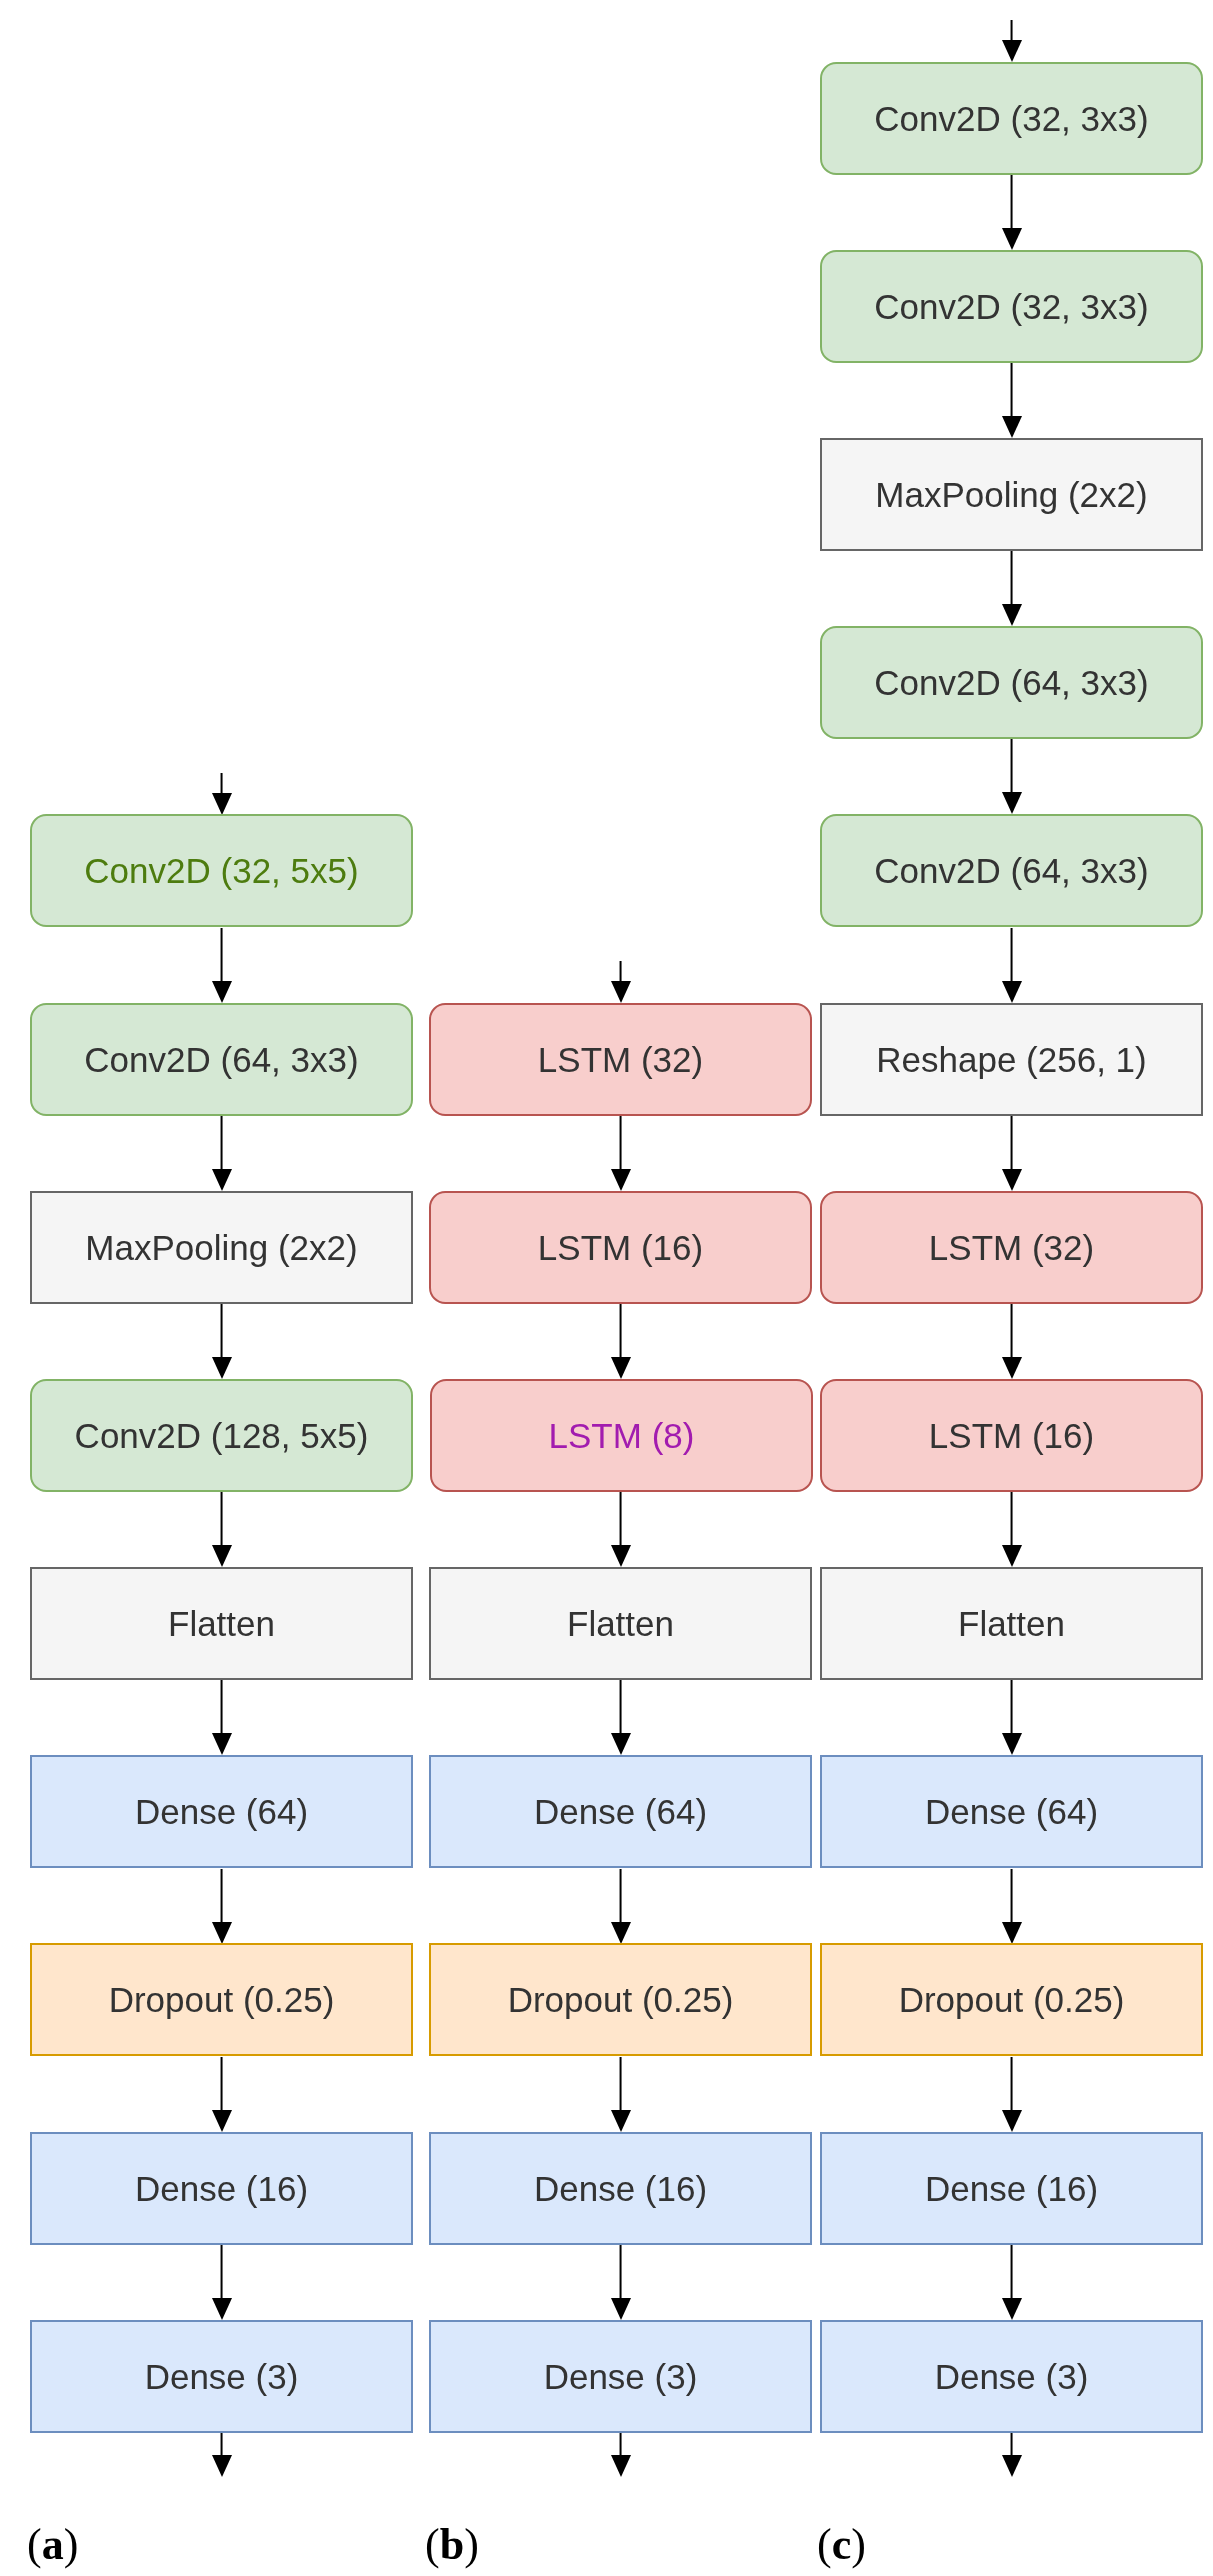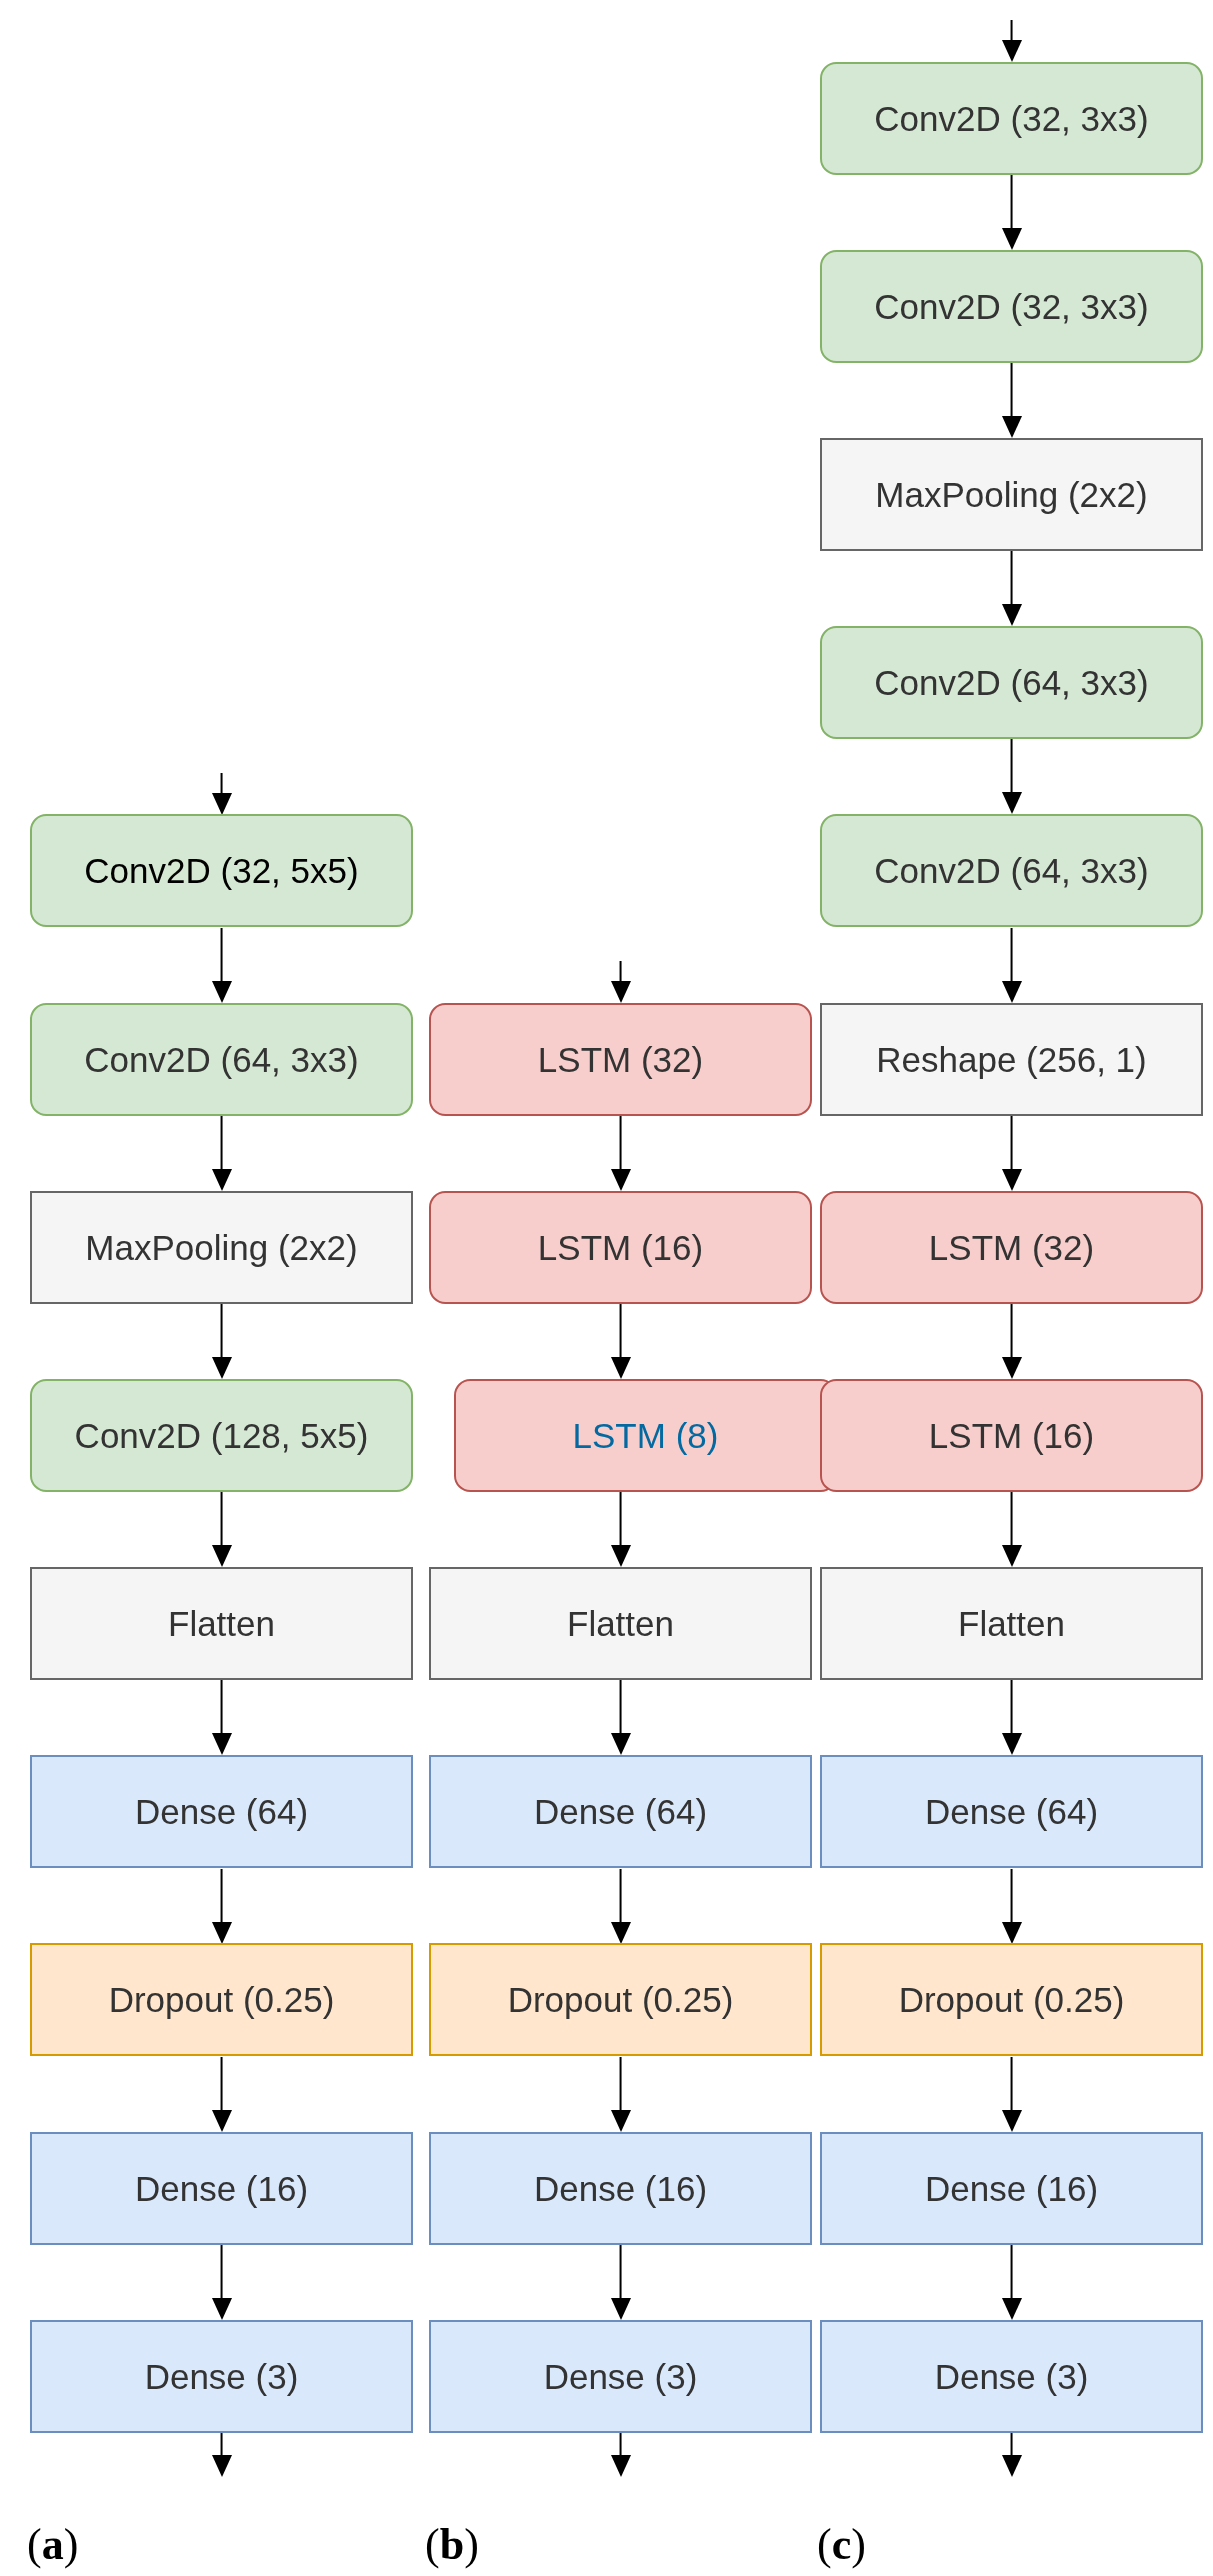--- a/index.html
+++ b/index.html
@@ -42,21 +42,21 @@
 </style>
 </head>
 <body style="background: rgb(255, 255, 255);">
 
 <div id="diagram">
     <div class="col-group">
       <div class="arrow" style="left: 211px; top: 773px; height: 42px;">
         <div class="stem" style="background: rgb(0, 0, 0);"></div>
         <div class="head" style="border-top-color: rgb(0, 0, 0);"></div>
       </div>
-      <div class="box rounded" style="left: 30px; top: 814px; background: rgb(213, 232, 212); border-color: rgb(130, 179, 102); color: #000000;">Conv2D (32, 5x5)</div>
+      <div class="box rounded" style="left: 30px; top: 814px; background: rgb(213, 232, 212); border-color: rgb(130, 179, 102); color: #4d7c0f;">Conv2D (32, 5x5)</div>
       <div class="arrow" style="left: 211px; top: 928px; height: 75px;">
         <div class="stem" style="background: rgb(0, 0, 0);"></div>
         <div class="head" style="border-top-color: rgb(0, 0, 0);"></div>
       </div>
       <div class="box rounded" style="left: 30px; top: 1003px; background: rgb(213, 232, 212); border-color: rgb(130, 179, 102); color: rgb(51, 51, 51);">Conv2D (64, 3x3)</div>
       <div class="arrow" style="left: 211px; top: 1116px; height: 75px;">
         <div class="stem" style="background: rgb(0, 0, 0);"></div>
         <div class="head" style="border-top-color: rgb(0, 0, 0);"></div>
       </div>
       <div class="box" style="left: 30px; top: 1191px; background: rgb(245, 245, 245); border-color: rgb(102, 102, 102); color: rgb(51, 51, 51);">MaxPooling (2x2)</div>
@@ -104,21 +104,21 @@
       <div class="box rounded" style="left: 429px; top: 1003px; background: rgb(248, 206, 204); border-color: rgb(184, 84, 80); color: rgb(51, 51, 51);">LSTM (32)</div>
       <div class="arrow" style="left: 610px; top: 1116px; height: 75px;">
         <div class="stem" style="background: rgb(0, 0, 0);"></div>
         <div class="head" style="border-top-color: rgb(0, 0, 0);"></div>
       </div>
       <div class="box rounded" style="left: 429px; top: 1191px; background: rgb(248, 206, 204); border-color: rgb(184, 84, 80); color: rgb(51, 51, 51);">LSTM (16)</div>
       <div class="arrow" style="left: 610px; top: 1304px; height: 75px;">
         <div class="stem" style="background: rgb(0, 0, 0);"></div>
         <div class="head" style="border-top-color: rgb(0, 0, 0);"></div>
       </div>
-      <div class="box rounded" style="left: 454px; top: 1379px; background: rgb(248, 206, 204); border-color: rgb(184, 84, 80); color: #0369a1;">LSTM (8)</div>
+      <div class="box rounded" style="left: 430px; top: 1379px; background: rgb(248, 206, 204); border-color: rgb(184, 84, 80); color: #a21caf;">LSTM (8)</div>
       <div class="arrow" style="left: 610px; top: 1492px; height: 75px;">
         <div class="stem" style="background: rgb(0, 0, 0);"></div>
         <div class="head" style="border-top-color: rgb(0, 0, 0);"></div>
       </div>
       <div class="box" style="left: 429px; top: 1567px; background: rgb(245, 245, 245); border-color: rgb(102, 102, 102); color: rgb(51, 51, 51);">Flatten</div>
       <div class="arrow" style="left: 610px; top: 1680px; height: 75px;">
         <div class="stem" style="background: rgb(0, 0, 0);"></div>
         <div class="head" style="border-top-color: rgb(0, 0, 0);"></div>
       </div>
       <div class="box" style="left: 429px; top: 1755px; background: rgb(218, 232, 252); border-color: rgb(108, 142, 191); color: rgb(51, 51, 51);">Dense (64)</div>

